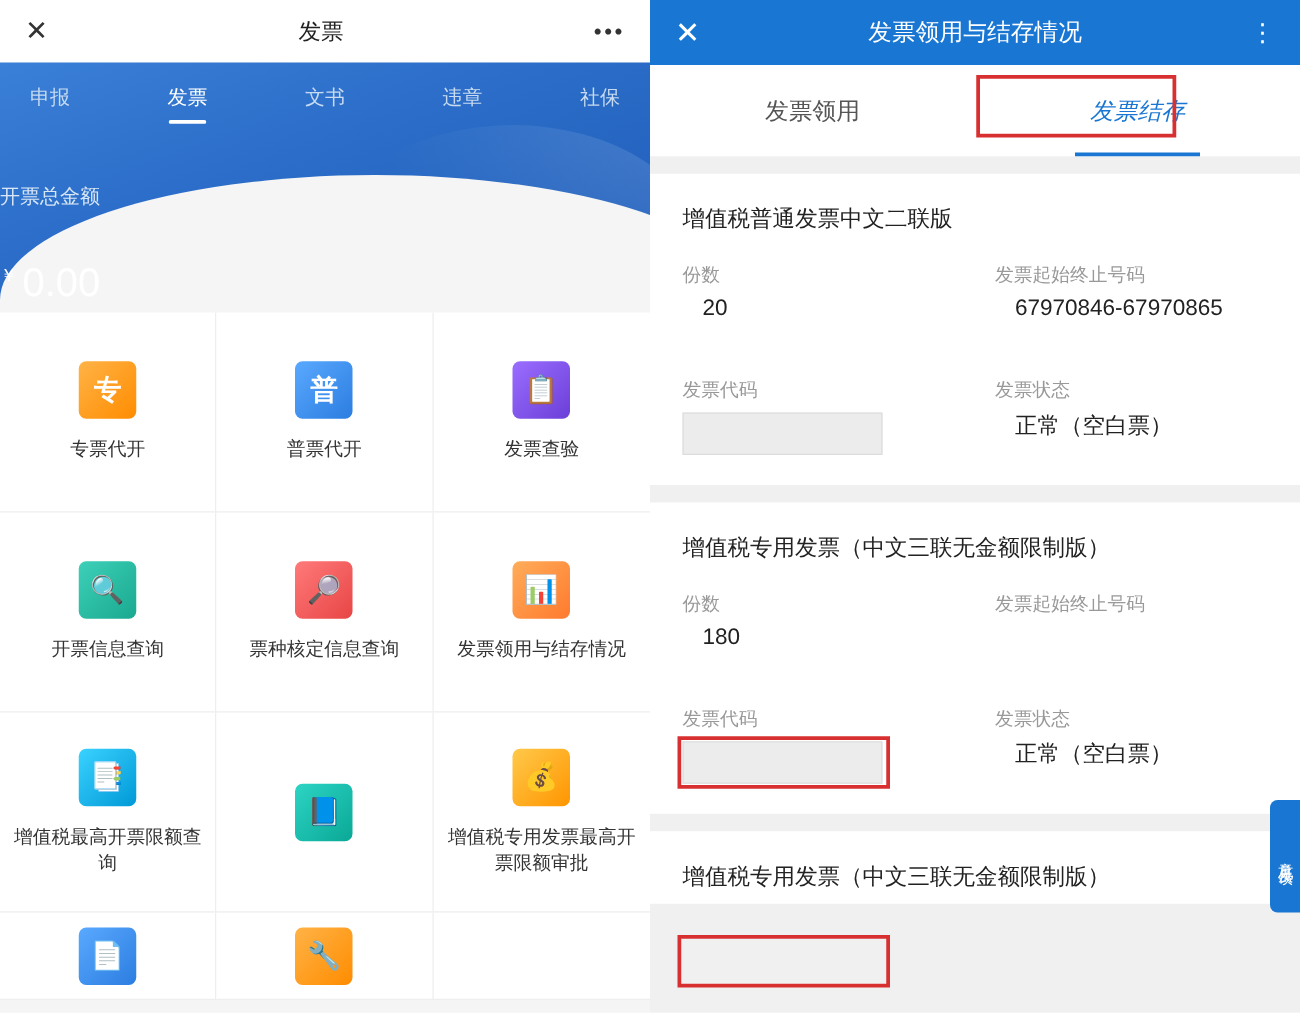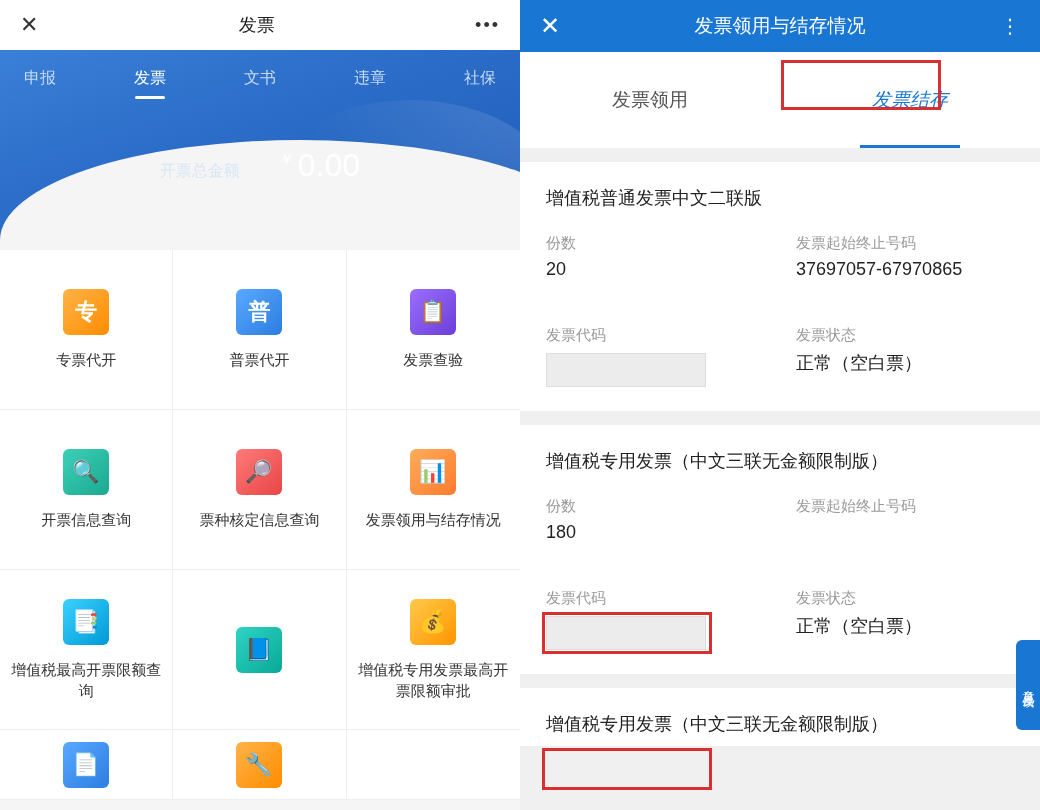--- a/index.html
+++ b/index.html
@@ -14,52 +14,52 @@
 .left-title { font-size: 18px; color: #222; font-weight: 500; }
 .more-dots { font-size: 18px; color: #333; letter-spacing: 2px; }
 
 .hero { background: linear-gradient(160deg, #3a7fd8 0%, #2b6dc8 40%, #1e5bb8 100%); height: 210px; position: relative; overflow: hidden; }
 .hero::before { content: ''; position: absolute; right: -40px; top: 50px; width: 300px; height: 200px; background: radial-gradient(ellipse at top right, rgba(255,255,255,0.15), transparent 60%); border-radius: 50%; }
 .hero::after { content: ''; position: absolute; left: 0; bottom: -80px; width: 600px; height: 200px; background: #f5f5f5; border-radius: 50% 50% 0 0; }
 .tabs { display: flex; justify-content: space-between; padding: 10px 20px 0; }
 .tab { color: #c8dbf0; font-size: 16px; padding: 8px 4px; position: relative; }
 .tab.active { color: #fff; font-weight: 500; }
 .tab.active::after { content: ''; position: absolute; bottom: -2px; left: 50%; transform: translateX(-50%); width: 30px; height: 3px; background: #fff; border-radius: 2px; }
-.amount-row { display: flex; align-items: baseline; justify-content: center; gap: 40px; margin-top: 50px; position: relative; z-index: 1; }
+.amount-row { display: flex; align-items: baseline; justify-content: center; gap: 40px; margin-top: 50px; position: relative; z-index: 1; flex-direction: column; }
 .amount-label { color: #d8e6f5; font-size: 16px; }
 .amount-val { color: #fff; font-size: 32px; font-weight: 300; }
 .amount-val .yen { font-size: 14px; vertical-align: super; margin-right: 4px; }
 
 .grid { background: #fff; margin-top: -10px; position: relative; z-index: 2; display: grid; grid-template-columns: repeat(3, 1fr); }
 .cell { border-right: 1px solid #eee; border-bottom: 1px solid #eee; height: 160px; display: flex; flex-direction: column; align-items: center; justify-content: center; gap: 14px; padding: 10px; position: relative; }
 .cell:nth-child(3n) { border-right: none; }
 .cell-label { font-size: 15px; color: #333; text-align: center; line-height: 1.4; }
 .highlight-box { position: absolute; border: 3px solid #d83030; pointer-events: none; }
 .hb1 { left: 346px; top: 428px; width: 172px; height: 128px; }
 
 .row4 { display: grid; grid-template-columns: repeat(3, 1fr); background: #fff; }
 .row4 .cell { height: 70px; justify-content: center; }
 
 
 .right-header { background: #1977d3; height: 52px; display: flex; align-items: center; justify-content: space-between; padding: 0 20px; color: #fff; }
 .close-x2 { font-size: 24px; font-weight: 300; }
 .right-title { font-size: 19px; }
 .vdots { font-size: 20px; }
 
-.rtabs { background: #fff; display: flex; height: 96px; }
+.rtabs { background: #fff; display: flex; height: 73px; }
 .rtab { flex: 1; display: flex; align-items: center; justify-content: center; font-size: 19px; color: #555; position: relative; }
 .rtab.active { color: #1977d3; font-style: italic; }
 .rtab.active::after { content: ''; position: absolute; bottom: 0; left: 50%; transform: translateX(-50%); width: 100px; height: 3px; background: #1977d3; }
 .hb2 { position: absolute; border: 3px solid #d83030; left: 781px; top: 60px; width: 160px; height: 50px; pointer-events: none; }
 
 .card { background: #fff; margin-top: 14px; padding: 24px 26px; }
 .card-title { font-size: 18px; color: #222; margin-bottom: 24px; }
 .card-grid { display: grid; grid-template-columns: 1fr 1fr; row-gap: 6px; column-gap: 10px; gap: 32px; }
 .field-label { font-size: 15px; color: #999; }
-.field-val { font-size: 18px; color: #222; margin-top: 6px; }
+.field-val { font-size: 18px; color: #222; margin-top: 6px; margin-left: 16px; }
 .redact { width: 160px; height: 34px; background: #ececec; border: 1px solid #ddd; }
 .hb3 { position: absolute; border: 3px solid #d83030; pointer-events: none; }
 
 .feedback { position: absolute; right: 0; top: 640px; width: 24px; height: 90px; background: #1977d3; border-radius: 6px 0 0 6px; color: #fff; font-size: 12px; writing-mode: vertical-rl; display: flex; align-items: center; justify-content: center; letter-spacing: 2px; }
 
 
 .ico { width: 46px; height: 46px; display: flex; align-items: center; justify-content: center; font-size: 22px; font-weight: bold; color: #fff; border-radius: 6px; }
 .ico-orange { background: linear-gradient(135deg, #ffb347, #ff8c00); }
 .ico-blue { background: linear-gradient(135deg, #5aa9ff, #2b7de0); }
 .ico-purple { background: linear-gradient(135deg, #9b6dff, #6b3fd8); }
@@ -155,21 +155,21 @@
 
   <div class="card">
     <div class="card-title">增值税普通发票中文二联版</div>
     <div class="card-grid">
       <div>
         <div class="field-label">份数</div>
         <div class="field-val">20</div>
       </div>
       <div>
         <div class="field-label">发票起始终止号码</div>
-        <div class="field-val">37697057-67970865</div>
+        <div class="field-val">67970846-67970865</div>
       </div>
       <div style="margin-top:14px;">
         <div class="field-label">发票代码</div>
         <div class="redact" style="margin-top:8px;"></div>
       </div>
       <div style="margin-top:14px;">
         <div class="field-label">发票状态</div>
         <div class="field-val">正常（空白票）</div>
       </div>
     </div>

